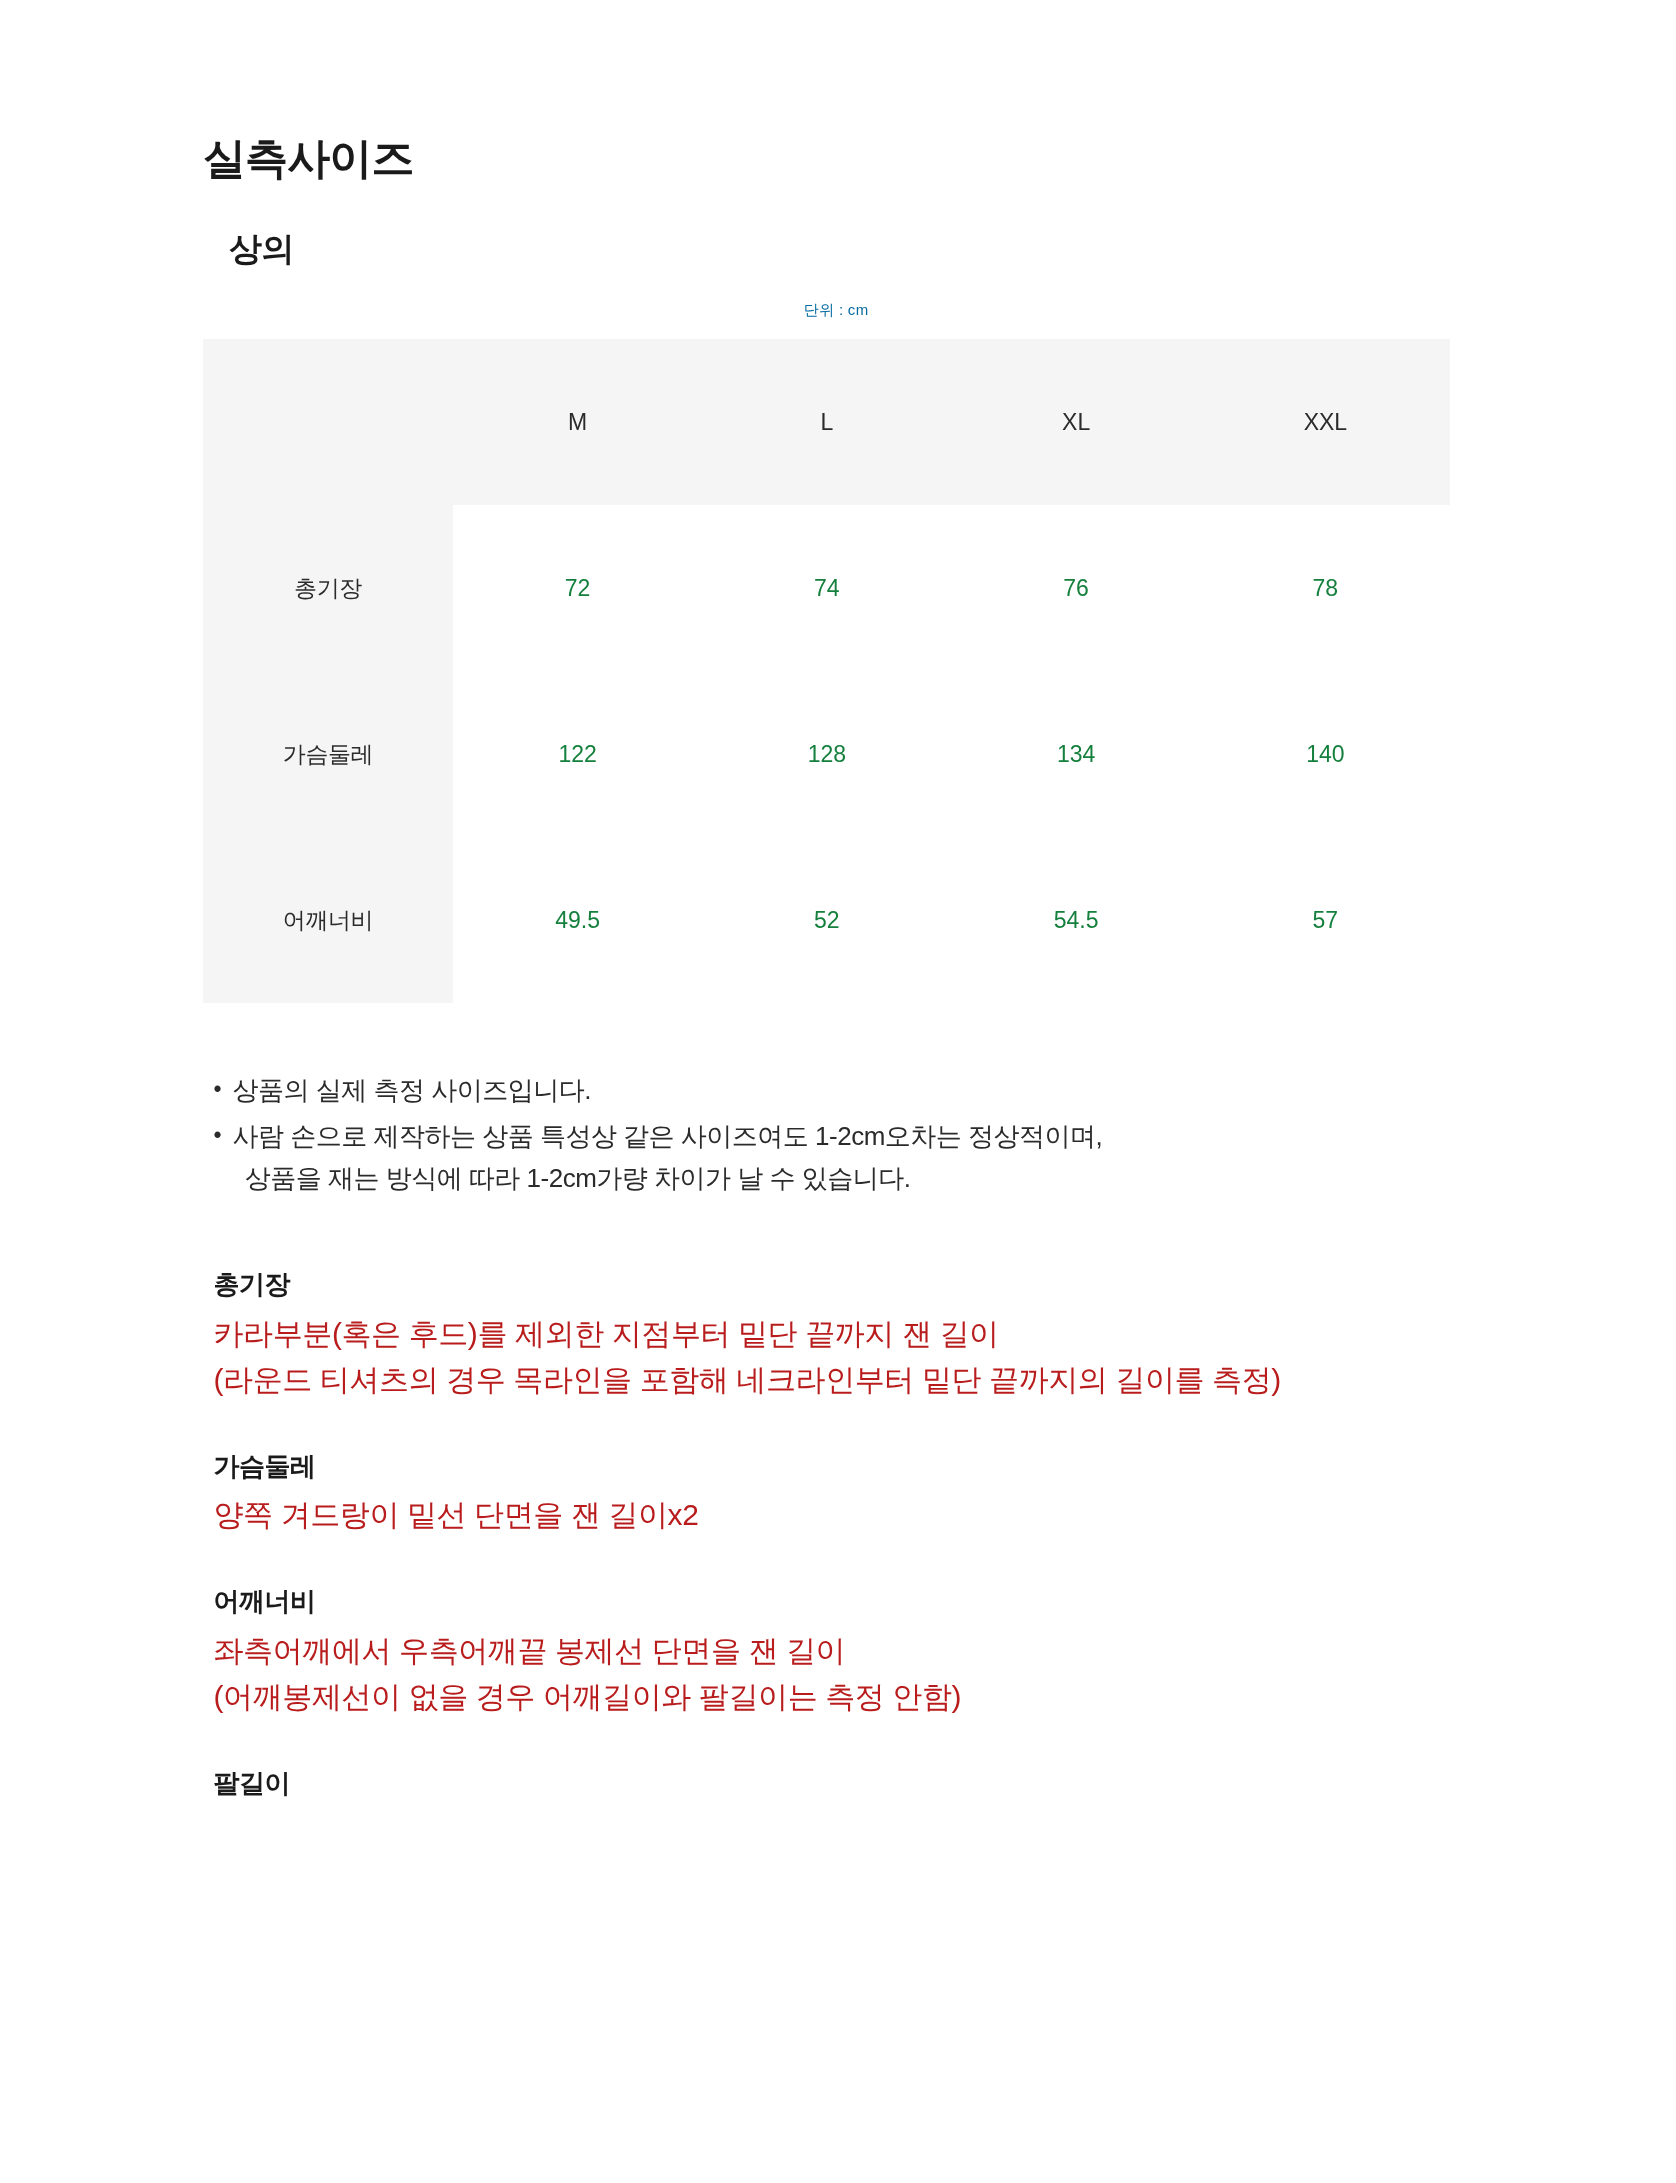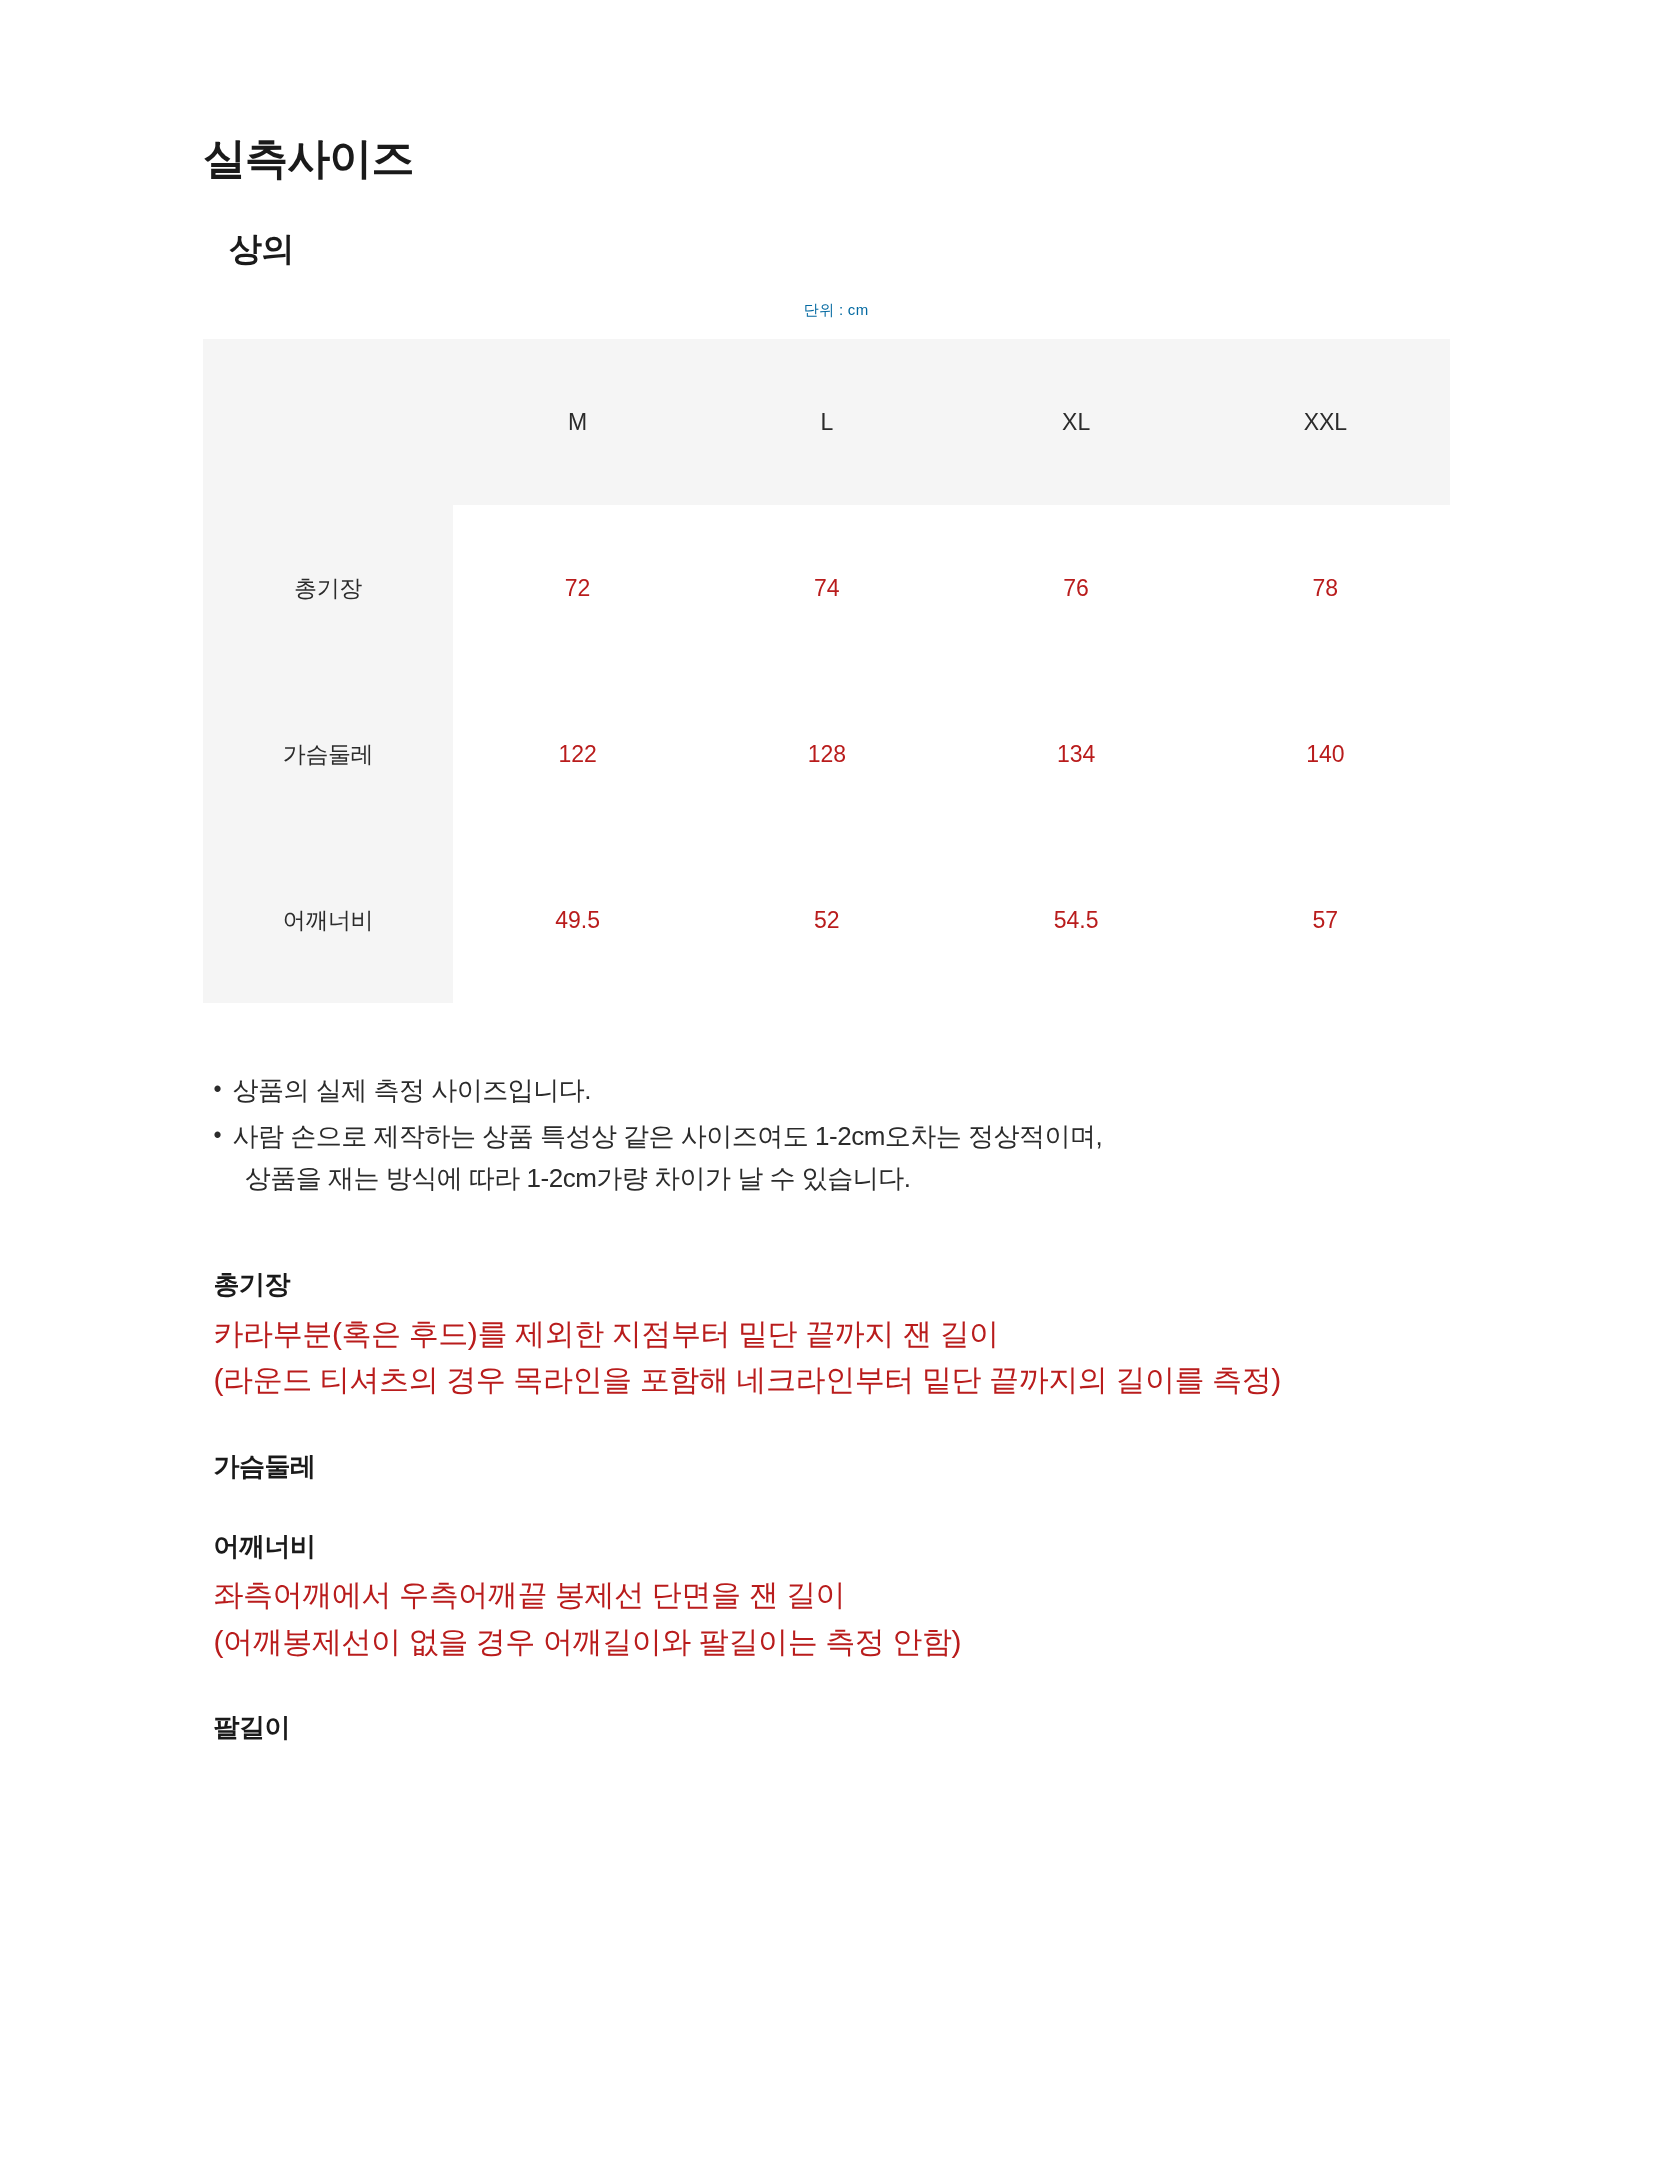--- a/index.html
+++ b/index.html
@@ -89,21 +89,21 @@
     font-weight: normal;
     color: #2b2b2b;
     background: #f5f5f5;
     text-align: center;
     vertical-align: middle;
     letter-spacing: -0.4px;
   }
   .size-table tbody td {
     height: 166px;
     font-size: 23px;
-    color: #b91c1c;
+    color: #15803d;
     text-align: center;
     vertical-align: middle;
     background: #ffffff;
   }
 
   
   .notes {
     margin-top: 66px;
     padding-left: 10.5px;
   }
@@ -210,20 +210,21 @@
     <div class="defs">
 
       <div class="def-block">
         <div class="def-term">총기장</div>
         <div class="def-line">카라부분(혹은 후드)를 제외한 지점부터 밑단 끝까지 잰 길이</div>
         <div class="def-line">(라운드 티셔츠의 경우 목라인을 포함해 네크라인부터 밑단 끝까지의 길이를 측정)</div>
       </div>
 
       <div class="def-block">
         <div class="def-term">가슴둘레</div>
+        <div class="def-line">양쪽 겨드랑이 밑선 단면을 잰 길이x2</div>
       </div>
 
       <div class="def-block">
         <div class="def-term">어깨너비</div>
         <div class="def-line">좌측어깨에서 우측어깨끝 봉제선 단면을 잰 길이</div>
         <div class="def-line">(어깨봉제선이 없을 경우 어깨길이와 팔길이는 측정 안함)</div>
       </div>
 
       <div class="def-block">
         <div class="def-term">팔길이</div>

